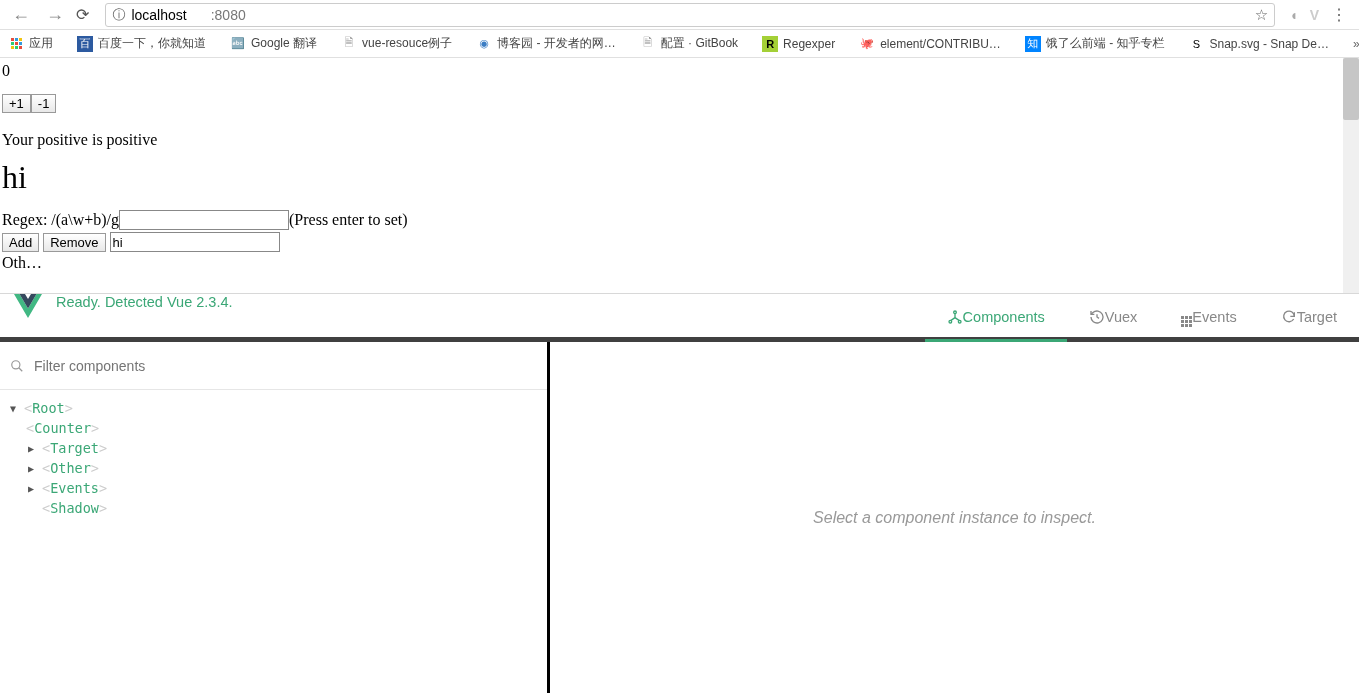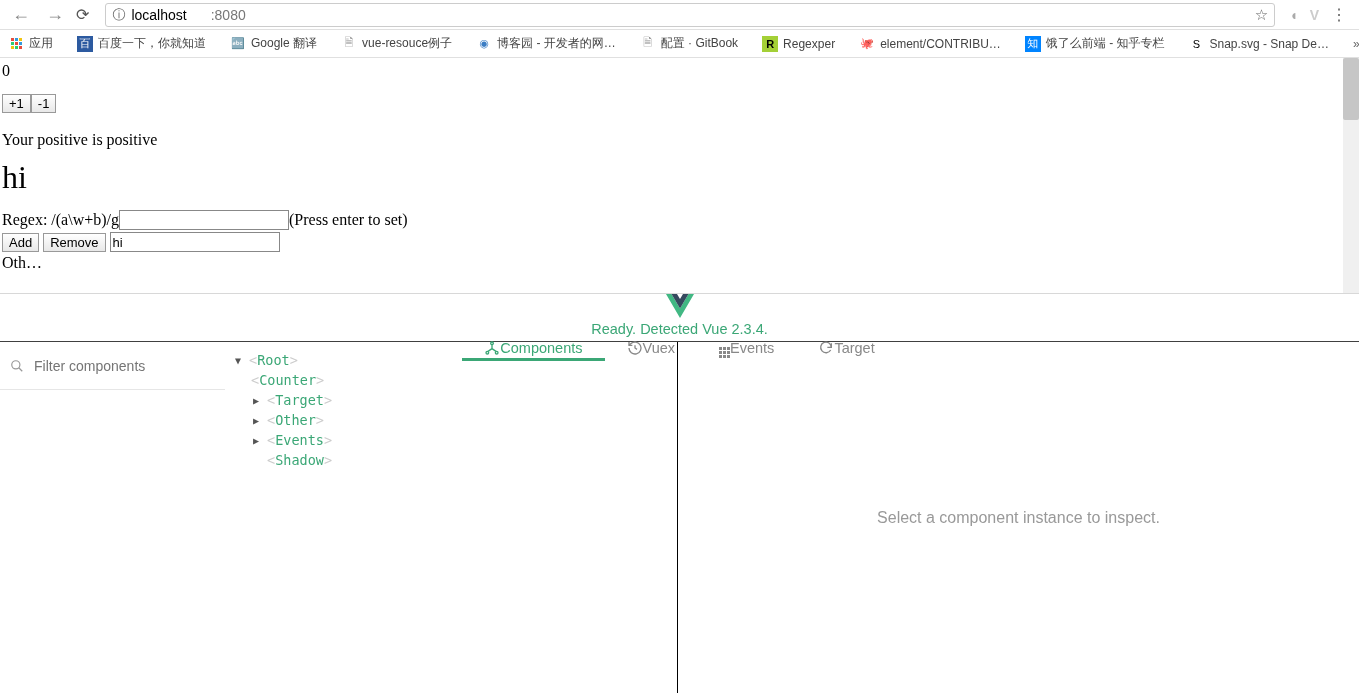--- a/index.html
+++ b/index.html
@@ -26,36 +26,36 @@
 .page-wrap { position: relative; height: 235px; }
 .page-content { font-family: SimSun, serif; font-size: 16px; padding: 2px; height: 235px; overflow: hidden; }
 .page-content .line { margin: 2px 0; }
 .page-content .h1 { font-size: 32px; margin: 10px 0; }
 .btn { font-family: Arial; font-size: 13px; padding: 1px 6px; border: 1px solid #999; background: linear-gradient(#fff,#e8e8e8); cursor: pointer; }
 .txt-input { border: 1px solid #888; height: 20px; font-size: 13px; padding: 0 2px; }
 .page-scroll { position: absolute; right: 0; top: 0; width: 16px; height: 235px; background: #f0f0f0; }
 .page-scroll-thumb { width: 16px; height: 62px; background: #c6c6c6; border-radius: 2px; }
 
 .devtools { display: flex; flex-direction: column; height: 400px; border-top: 1px solid #d8d8d8; }
-.dt-header { height: 48px; display: flex; align-items: center; border-bottom: 1px solid #404040; flex-direction: column; }
+.dt-header { height: 48px; display: flex; align-items: flex-start; border-bottom: 5px solid #404040; }
 .vue-logo { margin: 0 14px; }
 .dt-status { color: #3ba776; font-size: 14.5px; flex: 1; }
 .dt-tabs { display: flex; height: 48px; }
 .dt-tab { display: flex; align-items: center; padding: 0 22px; color: #888; font-size: 14.5px; cursor: pointer; border-bottom: 3px solid transparent; }
 .dt-tab.active { color: #3ba776; border-bottom-color: #3ba776; }
 .dt-tab svg { stroke: currentColor; fill: none; }
 
 .dt-body { display: flex; height: 351px; }
-.dt-left { width: 678px; border-right: 1px solid #000000; display: flex; flex-direction: row; }
+.dt-left { width: 550px; border-right: 3px solid #000000; display: flex; flex-direction: column; }
 .dt-filter { height: 48px; display: flex; align-items: center; padding: 0 10px; gap: 10px; border-bottom: 1px solid #e6e6e6; }
 .dt-filter input { border: none; outline: none; font-size: 14px; color: #999; flex: 1; }
 .dt-tree { padding: 8px 0; font-family: Menlo, Consolas, monospace; font-size: 13.5px; color: #3ba776; }
 .tree-row { padding: 2px 10px; cursor: pointer; display: flex; align-items: center; }
 .arrow { display: inline-block; width: 12px; color: #555; font-size: 10px; margin-right: 2px; }
-.dt-right { flex: 1; display: flex; align-items: center; justify-content: center; color: #999; font-size: 16px; }
+.dt-right { flex: 1; display: flex; align-items: center; justify-content: center; color: #999; font-size: 16px; font-style: italic; }
 
 .grid-icon { display: inline-grid; grid-template-columns: repeat(3,3px); grid-template-rows: repeat(3,3px); gap: 1px; }
 .grid-icon span { background: currentColor; }
 </style>
 </head>
 <body>
 
 <div class="browser-toolbar">
   <span class="nav-arrow">←</span>
   <span class="nav-arrow">→</span>

